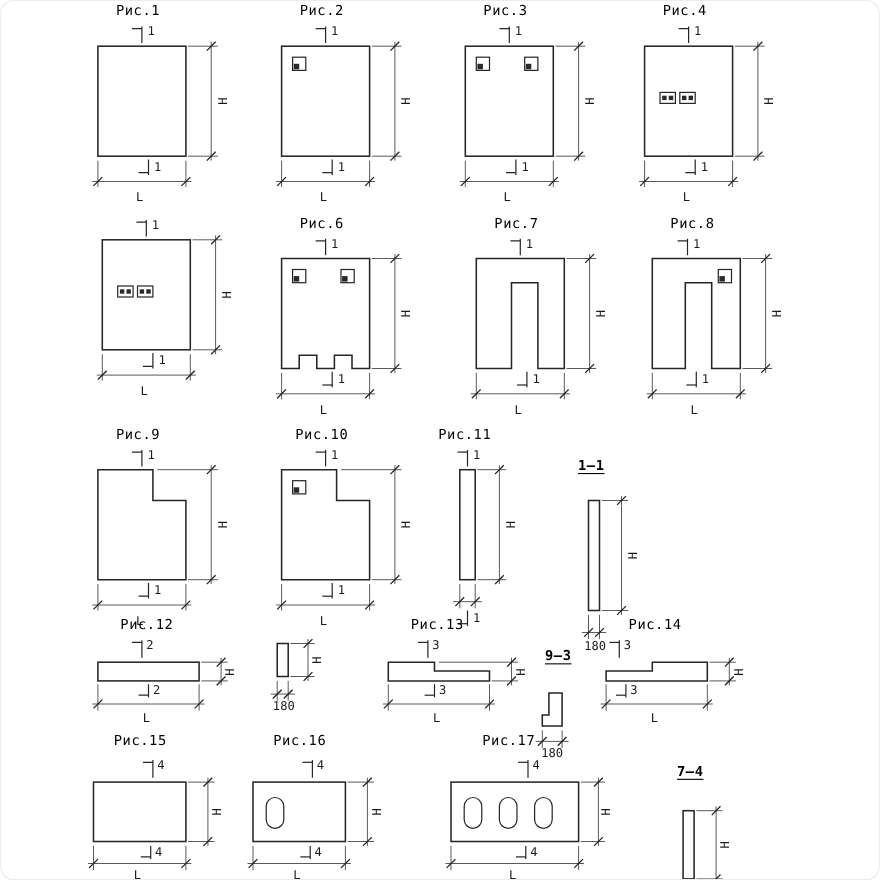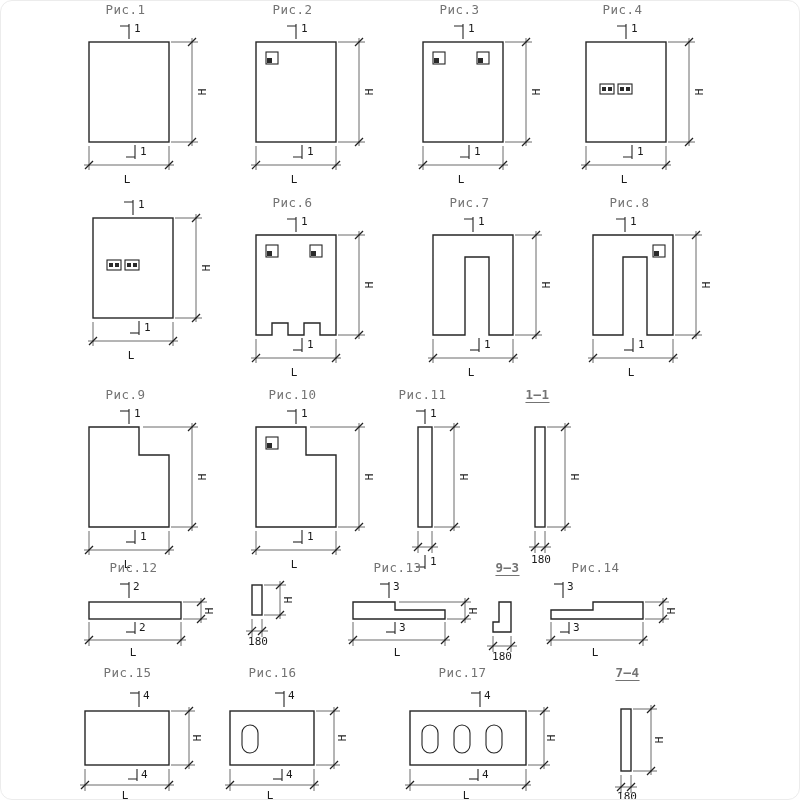--- a/index.html
+++ b/index.html
@@ -1,20 +1,20 @@
 <!DOCTYPE html>
 <html><head>
 <meta charset="utf-8">
 <style>
   html,body{margin:0;padding:0;background:#ffffff;}
   body{width:800px;height:800px;position:relative;font-family:"DejaVu Sans Mono","Liberation Mono",monospace;}
   .sheet{position:absolute;inset:0;background:#fff;border:1px solid #ececec;border-radius:12px;overflow:hidden;}
   .fig{position:absolute;width:165px;}
-  .fig-title{font-size:12.5px;color:#737373;text-align:center;height:17px;line-height:17px;letter-spacing:.5px;transform:translateX(-16px);white-space:nowrap;}
-  .fig-title.sec{text-decoration:underline;text-underline-offset:3px;font-weight:bold;}
+  .fig-title{font-size:12.5px;color:#000000;text-align:center;height:17px;line-height:17px;letter-spacing:.5px;transform:translateX(-16px);white-space:nowrap;}
+  .fig-title.sec{text-decoration:underline;text-underline-offset:3px;font-weight:bold;margin-top:28px;}
   svg{display:block;overflow:visible;}
   .panel{fill:#ffffff;stroke:#262626;stroke-width:1.4;stroke-linejoin:miter;}
   .hole{fill:#ffffff;stroke:#262626;stroke-width:1.1;}
   .hfill{fill:#2a2a2a;stroke:none;}
   .ln{stroke:#262626;stroke-width:1.1;fill:none;}
   .dim{stroke:#444;stroke-width:.8;fill:none;}
   .tick{stroke:#222;stroke-width:1.2;}
   text{font-size:11px;fill:#1b1b1b;font-family:"DejaVu Sans Mono","Liberation Mono",monospace;}
 </style>
 </head>

